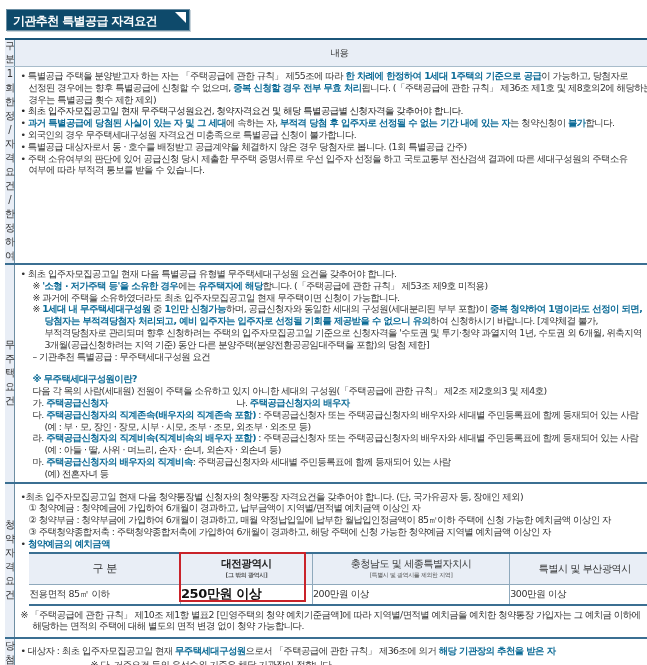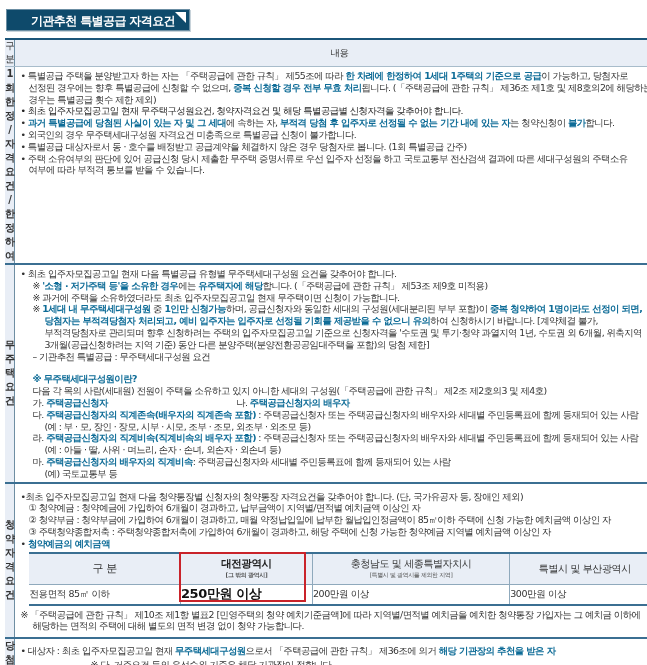--- a/index.html
+++ b/index.html
@@ -2,41 +2,41 @@
 <html><head>
 <meta charset="utf-8">
 <style>
   * { box-sizing: border-box; margin: 0; padding: 0; }
   html, body { width: 647px; height: 665px; background: #ffffff; overflow: hidden; }
   body { font-family: "DejaVu Sans", "Liberation Sans", sans-serif; color: #333; font-size: 9.4px; letter-spacing: -0.55px; }
   .title-bar {
     position: absolute; left: 6px; top: 9px; width: 184px; height: 22px;
     background: #0e4a6b; border: 1px solid #6b8ea3; box-shadow: 1px 1px 0 #c8d3da;
     color: #fff; font-size: 12px; font-weight: bold; letter-spacing: -0.6px;
-    padding: 3px 0 0 24px;
+    padding: 3px 0 0 6px;
   }
   .title-bar .corner {
     position: absolute; right: 3px; top: 2px; width: 0; height: 0;
     border-top: 11px solid #ffffff; border-left: 11px solid transparent;
   }
   table.main {
     position: absolute; left: 5px; top: 38px; width: 641px;
     border-collapse: collapse; border-top: 2px solid #1b5579; border-bottom: 2px solid #6e8ea3;
   }
   table.main th {
     background: #e9eef6; font-weight: normal; height: 20px; font-size: 9.5px; color: #333;
     border-bottom: 1px solid #a8bccb;
   }
   table.main th.c1 { width: 60px; border-right: 1px solid #6e8ea3; margin-top: 18px; }
   table.main td { vertical-align: top; padding: 0; }
   table.main tr.sec td { border-bottom: 2px solid #3b6f92; }
   table.main tr.sec:last-child td { border-bottom: none; }
   td.label {
     width: 60px; background: #e9eef6; border-right: 1px solid #6e8ea3;
-    text-align: center; vertical-align: middle !important; font-size: 10px; line-height: 14px; color: #333; font-weight: bold;
+    text-align: center; vertical-align: middle !important; font-size: 10px; line-height: 14px; color: #333;
   }
   td.content { padding: 3px 4px 2px 5px !important; line-height: 11.8px; }
   .ln { white-space: nowrap; }
   .in1 { padding-left: 8px; }
   .in2 { padding-left: 12px; }
   .in3 { padding-left: 24px; }
   .in4 { padding-left: 70px; }
   .b { color: #0e6c97; font-weight: bold; }
   .k { color: #222; }
   .gap { height: 11px; }
@@ -113,21 +113,21 @@
         <div class="ln in2"><span>– 기관추천 특별공급 : 무주택세대구성원 요건</span></div>
         <div class="gap"></div>
         <div class="ln in2 b"><span>※ 무주택세대구성원이란?</span></div>
         <div class="ln in2"><span>다음 각 목의 사람(세대원) 전원이 주택을 소유하고 있지 아니한 세대의 구성원(「주택공급에 관한 규칙」 제2조 제2호의3 및 제4호)</span></div>
         <div class="ln in2"><span>가. </span><span class="b" style="display:inline-block;width:190px">주택공급신청자</span><span>나. </span><span class="b">주택공급신청자의 배우자</span></div>
         <div class="ln in2"><span>다. </span><span class="b">주택공급신청자의 직계존속(배우자의 직계존속 포함)</span><span> : 주택공급신청자 또는 주택공급신청자의 배우자와 세대별 주민등록표에 함께 등재되어 있는 사람</span></div>
         <div class="ln in3"><span>(예 : 부 · 모, 장인 · 장모, 시부 · 시모, 조부 · 조모, 외조부 · 외조모 등)</span></div>
         <div class="ln in2"><span>라. </span><span class="b">주택공급신청자의 직계비속(직계비속의 배우자 포함)</span><span> : 주택공급신청자 또는 주택공급신청자의 배우자와 세대별 주민등록표에 함께 등재되어 있는 사람</span></div>
         <div class="ln in3"><span>(예 : 아들 · 딸, 사위 · 며느리, 손자 · 손녀, 외손자 · 외손녀 등)</span></div>
         <div class="ln in2"><span>마. </span><span class="b">주택공급신청자의 배우자의 직계비속</span><span>: 주택공급신청자와 세대별 주민등록표에 함께 등재되어 있는 사람</span></div>
-        <div class="ln in3"><span>(예) 국토교통부 등</span></div>
+        <div class="ln in3"><span>(예) 전혼자녀 등</span></div>
       </td>
     </tr>
 
     <tr class="sec">
       <td class="label">
         <div>청약자격</div>
         <div>요건</div>
       </td>
       <td class="content" style="padding-top:7px !important">
         <div class="ln"><span>•최초 입주자모집공고일 현재 다음 청약통장별 신청자의 청약통장 자격요건을 갖추어야 합니다. (단, 국가유공자 등, 장애인 제외)</span></div>

